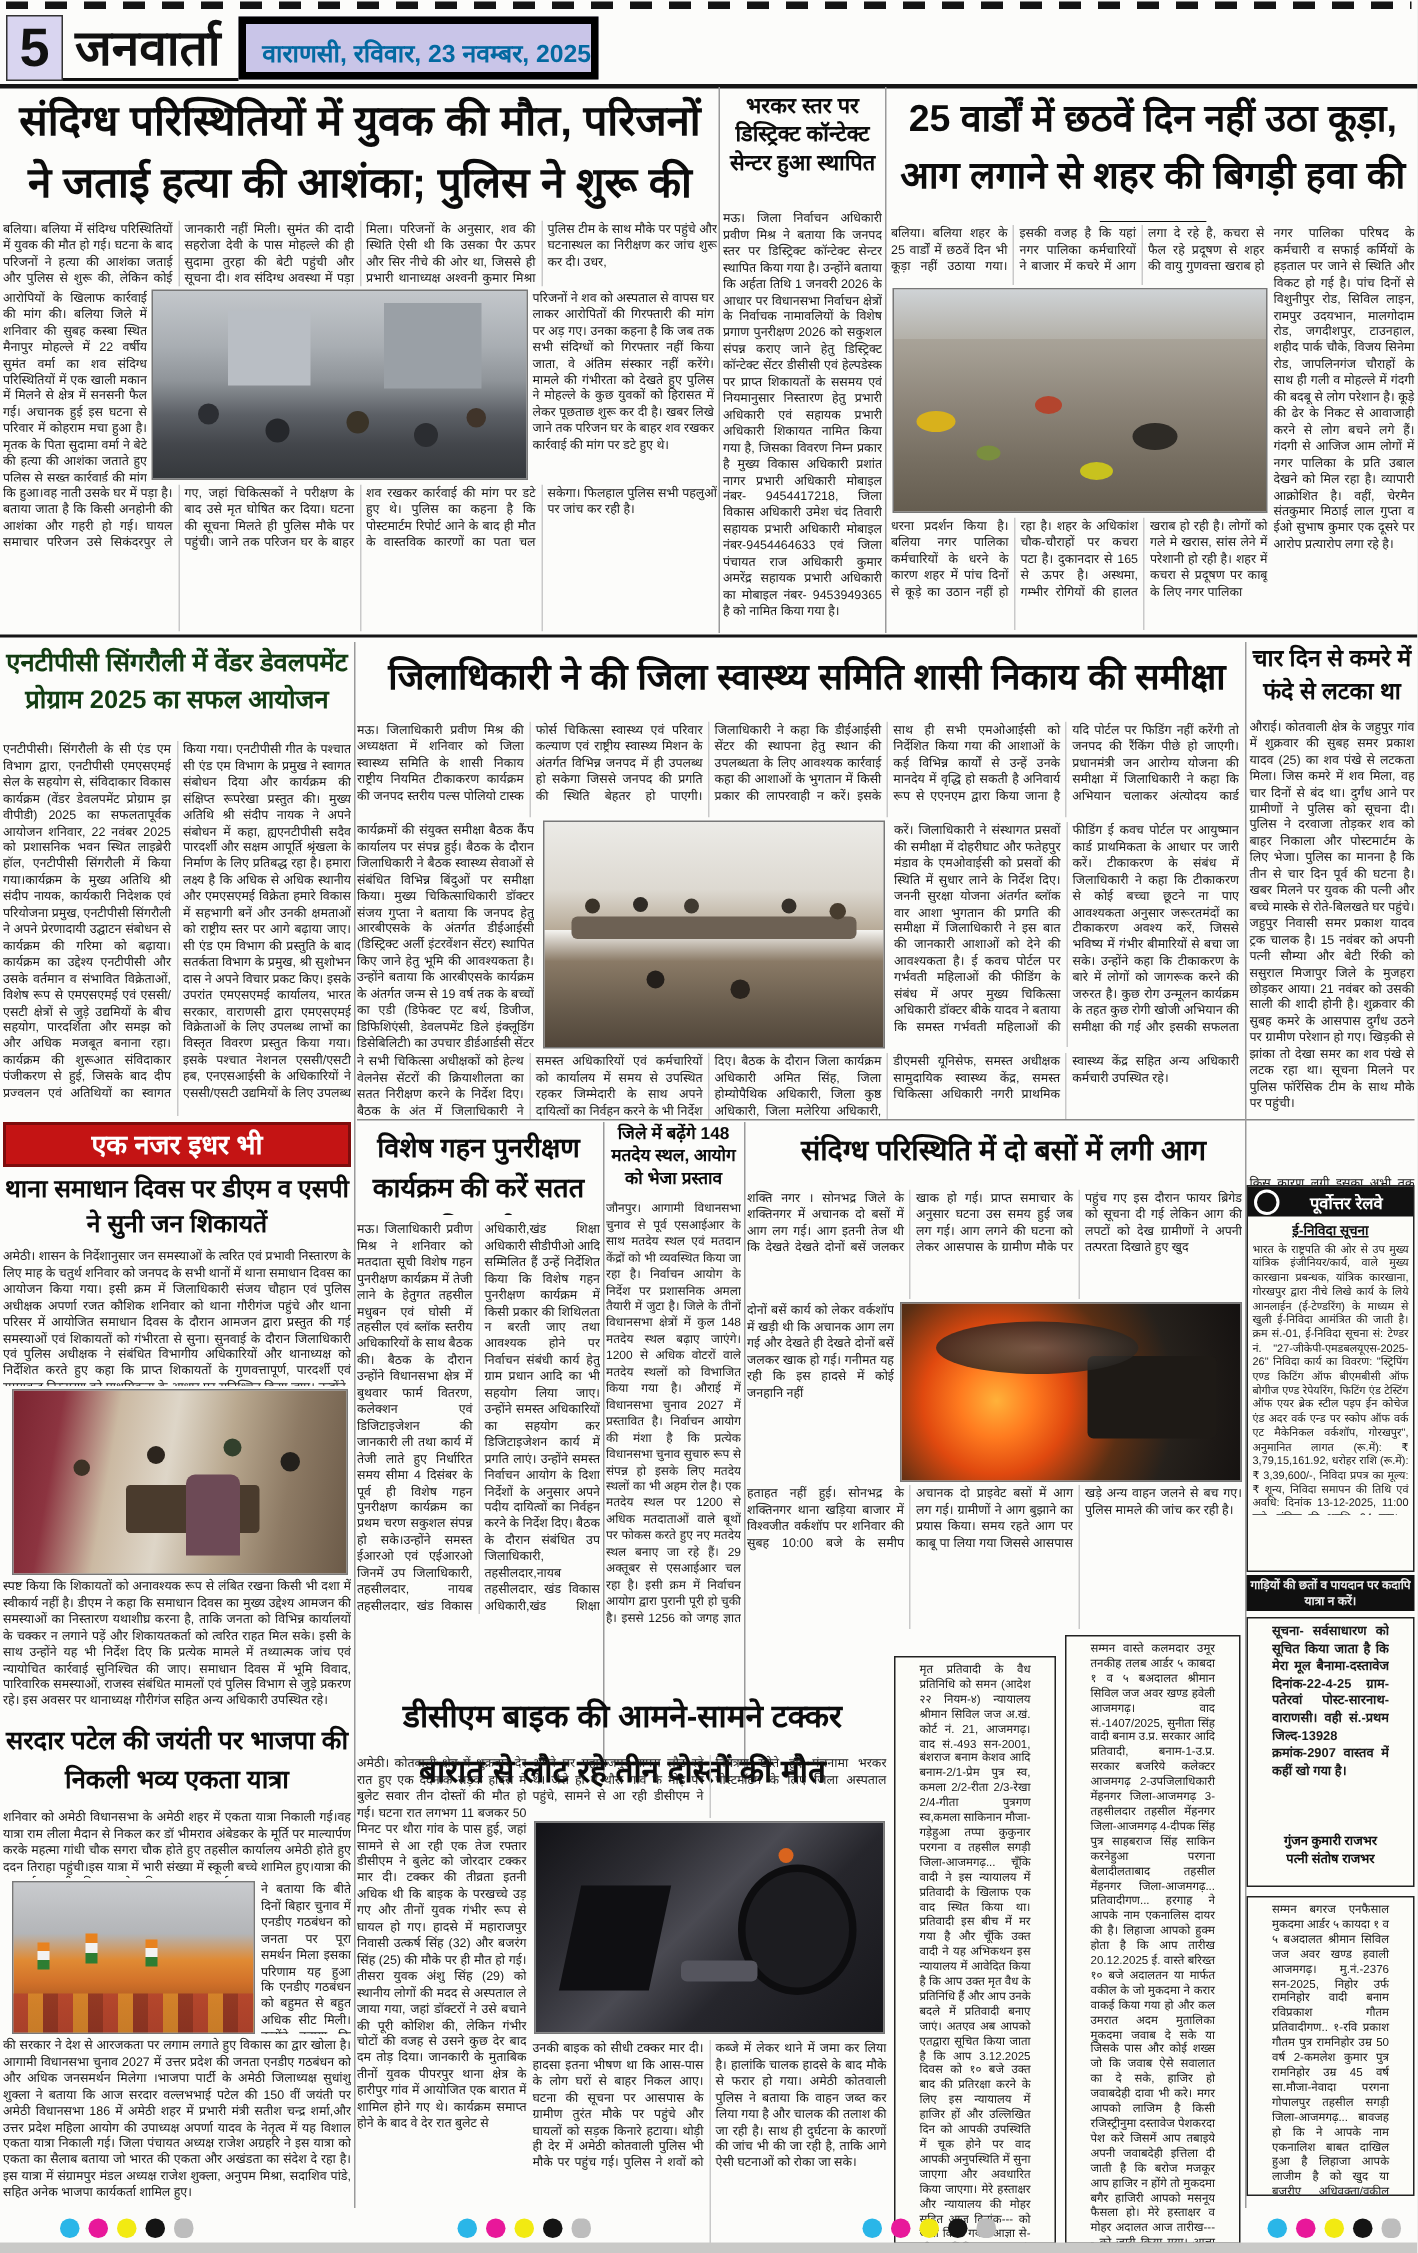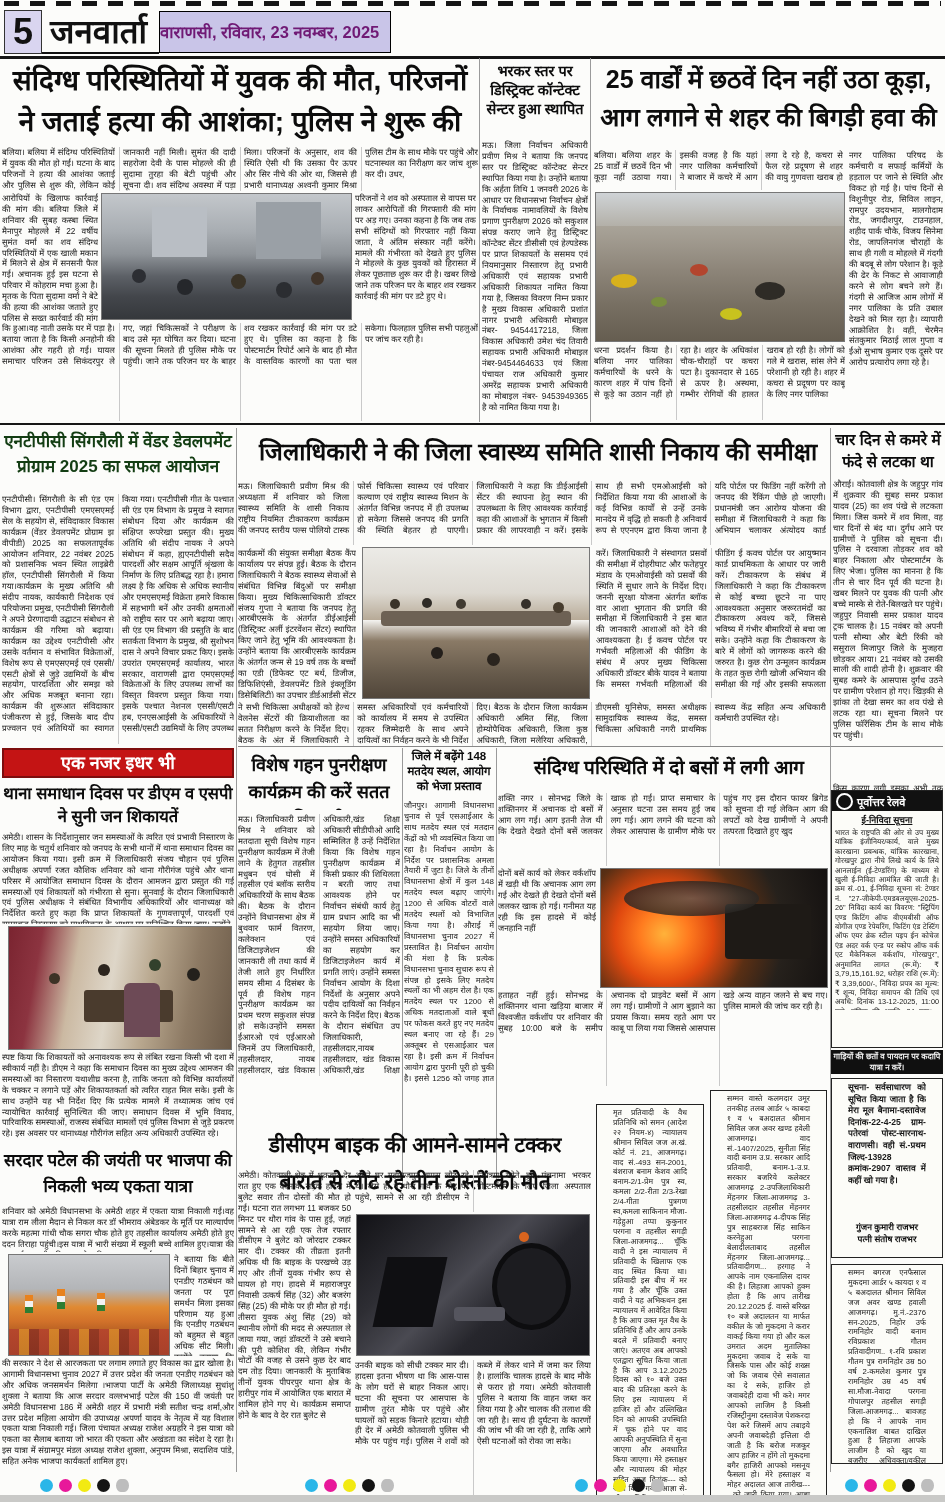--- a/index.html
+++ b/index.html
@@ -23,21 +23,21 @@
 </head>
 <body>
 
 <div id="page">
 
   <div class="abs topmarks" style="left:4px;top:1px;width:937px;height:5px;"></div>
 
   <div class="abs" style="left:4px;top:10px;width:937px;height:44px;display:flex;align-items:stretch;">
     <div style="width:36px;background:#d9d5f0;border:1.5px solid #333;font-size:36px;font-weight:bold;text-align:center;line-height:41px;">5</div>
     <div style="font-size:33px;font-weight:bold;line-height:44px;padding:0 12px 0 8px;border-bottom:2px solid #111;">जनवार्ता</div>
-    <div style="width:230px;background:#c9c5e8;border:1px solid #000000;margin:1px 0;color:#701a75;font-weight:bold;font-size:16.5px;line-height:40px;text-align:left;overflow:hidden;">वाराणसी, रविवार, 23 नवम्बर, 2025</div>
+    <div style="width:230px;background:#c9c5e8;border:5px solid #000000;margin:1px 0;color:#0369a1;font-weight:bold;font-size:16.5px;line-height:40px;text-align:right;overflow:hidden;">वाराणसी, रविवार, 23 नवम्बर, 2025</div>
   </div>
   <div class="abs hr" style="left:0;top:56px;width:945px;height:3px;"></div>
 
   <div class="abs hl" style="left:2px;top:60px;width:476px;height:85px;font-size:28px;line-height:41px;">संदिग्ध परिस्थितियों में युवक की मौत, परिजनों ने जताई हत्या की आशंका; पुलिस ने शुरू की जांच</div>
   <div class="abs bt c4" style="left:2px;top:147px;width:476px;height:44px;">बलिया। बलिया में संदिग्ध परिस्थितियों में युवक की मौत हो गई। घटना के बाद परिजनों ने हत्या की आशंका जताई और पुलिस से शुरू की, लेकिन कोई जानकारी नहीं मिली। सुमंत की दादी सहरोजा देवी के पास मोहल्ले की ही सुदामा तुरहा की बेटी पहुंची और सूचना दी। शव संदिग्ध अवस्था में पड़ा मिला। परिजनों के अनुसार, शव की स्थिति ऐसी थी कि उसका पैर ऊपर और सिर नीचे की ओर था, जिससे ही प्रभारी थानाध्यक्ष अश्वनी कुमार मिश्रा पुलिस टीम के साथ मौके पर पहुंचे और घटनास्थल का निरीक्षण कर जांच शुरू कर दी। उधर,</div>
   <div class="abs bt" style="left:2px;top:193px;width:96px;height:128px;">आरोपियों के खिलाफ कार्रवाई की मांग की। बलिया जिले में शनिवार की सुबह कस्बा स्थित मैनापुर मोहल्ले में 22 वर्षीय सुमंत वर्मा का शव संदिग्ध परिस्थितियों में एक खाली मकान में मिलने से क्षेत्र में सनसनी फैल गई। अचानक हुई इस घटना से परिवार में कोहराम मचा हुआ है। मृतक के पिता सुदामा वर्मा ने बेटे की हत्या की आशंका जताते हुए पुलिस से सख्त कार्रवाई की मांग की है। परिजनों के अनुसार, शुक्रवार की रात सुमंत मोहल्ले के कुछ युवकों के साथ पड़ा है।</div>
   <div class="abs photo" style="left:101px;top:193px;width:251px;height:127px;background:linear-gradient(180deg,#c3c7cb 0%,#a8adb2 30%,#8f9499 48%,#5c6066 66%,#43464b 82%,#35383c 100%);">
     <div style="position:absolute;left:12%;top:60%;width:14px;height:14px;border-radius:50%;background:#2c2e33;"></div>
     <div style="position:absolute;left:30%;top:68%;width:16px;height:16px;border-radius:50%;background:#25272b;"></div>
     <div style="position:absolute;left:52%;top:64%;width:15px;height:15px;border-radius:50%;background:#3a3327;"></div>
@@ -151,21 +151,21 @@
   <div class="abs bt c2" style="left:355px;top:1360px;width:236px;height:138px;">उनकी बाइक को सीधी टक्कर मार दी। हादसा इतना भीषण था कि आस-पास के लोग घरों से बाहर निकल आए। घटना की सूचना पर आसपास के ग्रामीण तुरंत मौके पर पहुंचे और घायलों को सड़क किनारे हटाया। थोड़ी ही देर में अमेठी कोतवाली पुलिस भी मौके पर पहुंच गई। पुलिस ने शवों को कब्जे में लेकर थाने में जमा कर लिया है। हालांकि चालक हादसे के बाद मौके से फरार हो गया। अमेठी कोतवाली पुलिस ने बताया कि वाहन जब्त कर लिया गया है और चालक की तलाश की जा रही है। साथ ही दुर्घटना के कारणों की जांच भी की जा रही है, ताकि आगे ऐसी घटनाओं को रोका जा सके।</div>
 
   <div class="abs noticebox bt" style="left:596px;top:1104px;width:108px;height:392px;font-size:7.7px;line-height:9.9px;">मृत प्रतिवादी के वैध प्रतिनिधि को समन (आदेश २२ नियम-४) न्यायालय श्रीमान सिविल जज अ.खं. कोर्ट नं. 21, आजमगढ़। वाद सं.-493 सन-2001, बंशराज बनाम केशव आदि बनाम-2/1-प्रेम पुत्र स्व, कमला 2/2-रीता 2/3-रेखा 2/4-गीता पुत्रगण स्व,कमला साकिनान मौजा-गड़ेहुआ तप्पा कुकुनार परगना व तहसील सगड़ी जिला-आजमगढ़... चूँकि वादी ने इस न्यायालय में प्रतिवादी के खिलाफ एक वाद स्थित किया था। प्रतिवादी इस बीच में मर गया है और चूँकि उक्त वादी ने यह अभिकथन इस न्यायालय में आवेदित किया है कि आप उक्त मृत वैध के प्रतिनिधि हैं और आप उनके बदले में प्रतिवादी बनाए जाएं। अतएव अब आपको एतद्वारा सूचित किया जाता है कि आप 3.12.2025 दिवस को १० बजे उक्त बाद की प्रतिरक्षा करने के लिए इस न्यायालय में हाजिर हों और उल्लिखित दिन को आपकी उपस्थिति में चूक होने पर वाद आपकी अनुपस्थिति में सुना जाएगा और अवधारित किया जाएगा। मेरे हस्ताक्षर और न्यायालय की मोहर सहित आज दिनांक--- को जारी किया गया। आज्ञा से-श्रीमान सिविल जज अ.खं. कोर्ट नं. 21, आजमगढ़।</div>
   <div class="abs noticebox bt" style="left:710px;top:1090px;width:117px;height:406px;font-size:7.7px;line-height:9.9px;">सम्मन वास्ते कलमदार उमूर तनकीह तलब आर्डर ५ काबदा १ व ५ बअदालत श्रीमान सिविल जज अवर खण्ड हवेली आजमगढ़। वाद सं.-1407/2025, सुनीता सिंह वादी बनाम उ.प्र. सरकार आदि प्रतिवादी, बनाम-1-उ.प्र. सरकार बजरिये कलेक्टर आजमगढ़ 2-उपजिलाधिकारी मेंहनगर जिला-आजमगढ़ 3-तहसीलदार तहसील मेंहनगर जिला-आजमगढ़ 4-दीपक सिंह पुत्र साहबराज सिंह साकिन करनेहुआ परगना बेलादीलताबाद तहसील मेंहनगर जिला-आजमगढ़... प्रतिवादीगण... हरगाह ने आपके नाम एकनालिस दायर की है। लिहाजा आपको हुक्म होता है कि आप तारीख 20.12.2025 ई. वास्ते बरिख्त १० बजे अदालतन या मार्फत वकील के जो मुकदमा ने करार वाकई किया गया हो और कल उमरात अदम मुतालिका मुकदमा जवाब दे सके या जिसके पास और कोई शख्स जो कि जवाब ऐसे सवालात का दे सके, हाजिर हो जवाबदेही दावा भी करे। मगर आपको लाजिम है किसी रजिस्ट्रीनुमा दस्तावेज पेशकरदा पेश करे जिसमें आप तबाइये अपनी जवाबदेही इत्तिला दी जाती है कि बरोज मजकूर आप हाजिर न होंगे तो मुकदमा बगैर हाजिरी आपको मसनूय फैसला हो। मेरे हस्ताक्षर व मोहर अदालत आज तारीख---- को जारी किया गया। आज्ञा से- श्रीमान सिविल जज अवर खण्ड हवेली आजमगढ़।</div>
 
   <div class="abs vr" style="left:830px;top:428px;height:1044px;"></div>
 
   <div class="abs noticebox" style="left:831px;top:790px;width:112px;height:258px;padding:0;">
     <div style="background:#111;color:#fff;height:20px;display:flex;align-items:center;gap:4px;padding:0 4px;">
       <span style="width:13px;height:13px;border:2px solid #fff;border-radius:50%;display:inline-block;background:#111;"></span>
-      <span style="font-weight:bold;font-size:11px;flex:1;">पूर्वोत्तर रेलवे</span>
+      <span style="font-weight:bold;font-size:11px;flex:1;text-align:center;">पूर्वोत्तर रेलवे</span>
     </div>
     <div style="font-weight:bold;font-size:9px;text-align:center;text-decoration:underline;margin:2px 0;">ई-निविदा सूचना</div>
     <div class="bt" style="font-size:7.3px;line-height:9.4px;height:182px;padding:0 3px;">भारत के राष्ट्रपति की ओर से उप मुख्य यांत्रिक इंजीनियर/कार्य, वाले मुख्य कारखाना प्रबन्धक, यांत्रिक कारखाना, गोरखपुर द्वारा नीचे लिखे कार्य के लिये आनलाईन (ई-टेण्डरिंग) के माध्यम से खुली ई-निविदा आमंत्रित की जाती है। क्रम सं.-01, ई-निविदा सूचना सं: टेण्डर नं. "27-जीकेपी-एमडबलयूएस-2025-26" निविदा कार्य का विवरण: "स्ट्रिपिंग एण्ड किटिंग ऑफ बीएमबीसी ऑफ बोगीज एण्ड रेपेयरिंग, फिटिंग एंड टेस्टिंग ऑफ एयर ब्रेक स्टील पइप ईन कोचेज एंड अदर वर्क एन्ड पर स्कोप ऑफ वर्क एट मैकेनिकल वर्कशॉप, गोरखपुर", अनुमानित लागत (रू.में): ₹ 3,79,15,161.92, धरोहर राशि (रू.में): ₹ 3,39,600/-, निविदा प्रपत्र का मूल्य: ₹ शून्य, निविदा समापन की तिथि एवं अवधि: दिनांक 13-12-2025, 11:00 बजे, संविदा की अवधि: 24 माह। • उपरोक्त ई-निविदा का पूर्ण विवरण एवं निविदा में भाग लेने हेतु भारतीय रेल की वेबसाइट http://www.ireps.gov.in पर देखें।</div>
     <div style="font-size:7.3px;font-weight:bold;text-align:center;padding:1px 2px;margin-top:40px;">प्रन मुख्य यांत्रिक इन्जी./कार्य, यांत्रिक मु.जधि/यांत्रिक-95 कारखाना, गोरखपुर</div>
   </div>
   <div class="abs" style="left:831px;top:1050px;width:112px;height:24px;background:#101010;color:#efefef;font-size:8px;font-weight:bold;text-align:center;line-height:11px;padding-top:1px;box-sizing:border-box;">गाड़ियों की छतों व पायदान पर कदापि यात्रा न करें।</div>
 
   <div class="abs noticebox" style="left:831px;top:1078px;width:112px;height:180px;">
     <div class="bt" style="font-size:8.6px;line-height:11.6px;font-weight:bold;height:140px;">सूचना- सर्वसाधारण को सूचित किया जाता है कि मेरा मूल बैनामा-दस्तावेज दिनांक-22-4-25 ग्राम-पतेरवां पोस्ट-सारनाथ-वाराणसी। वही सं.-प्रथम जिल्द-13928 क्रमांक-2907 वास्तव में कहीं खो गया है।</div>
     <div style="font-size:8.6px;font-weight:bold;text-align:center;line-height:11.5px;">गुंजन कुमारी राजभर पत्नी संतोष राजभर</div>

